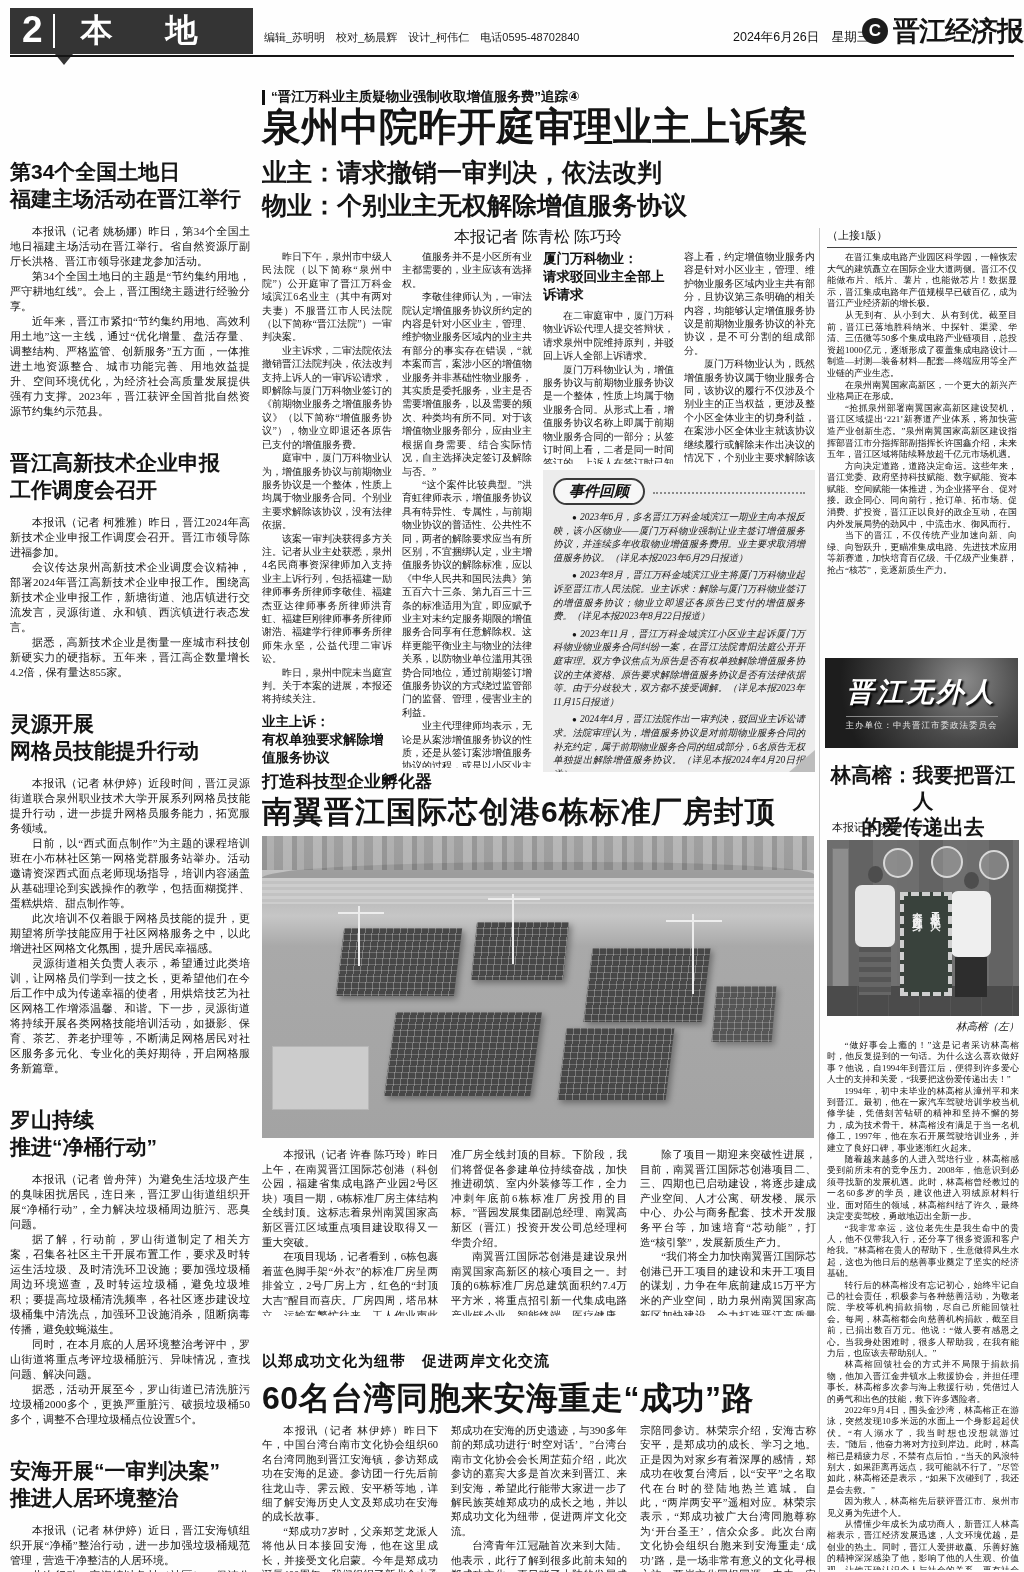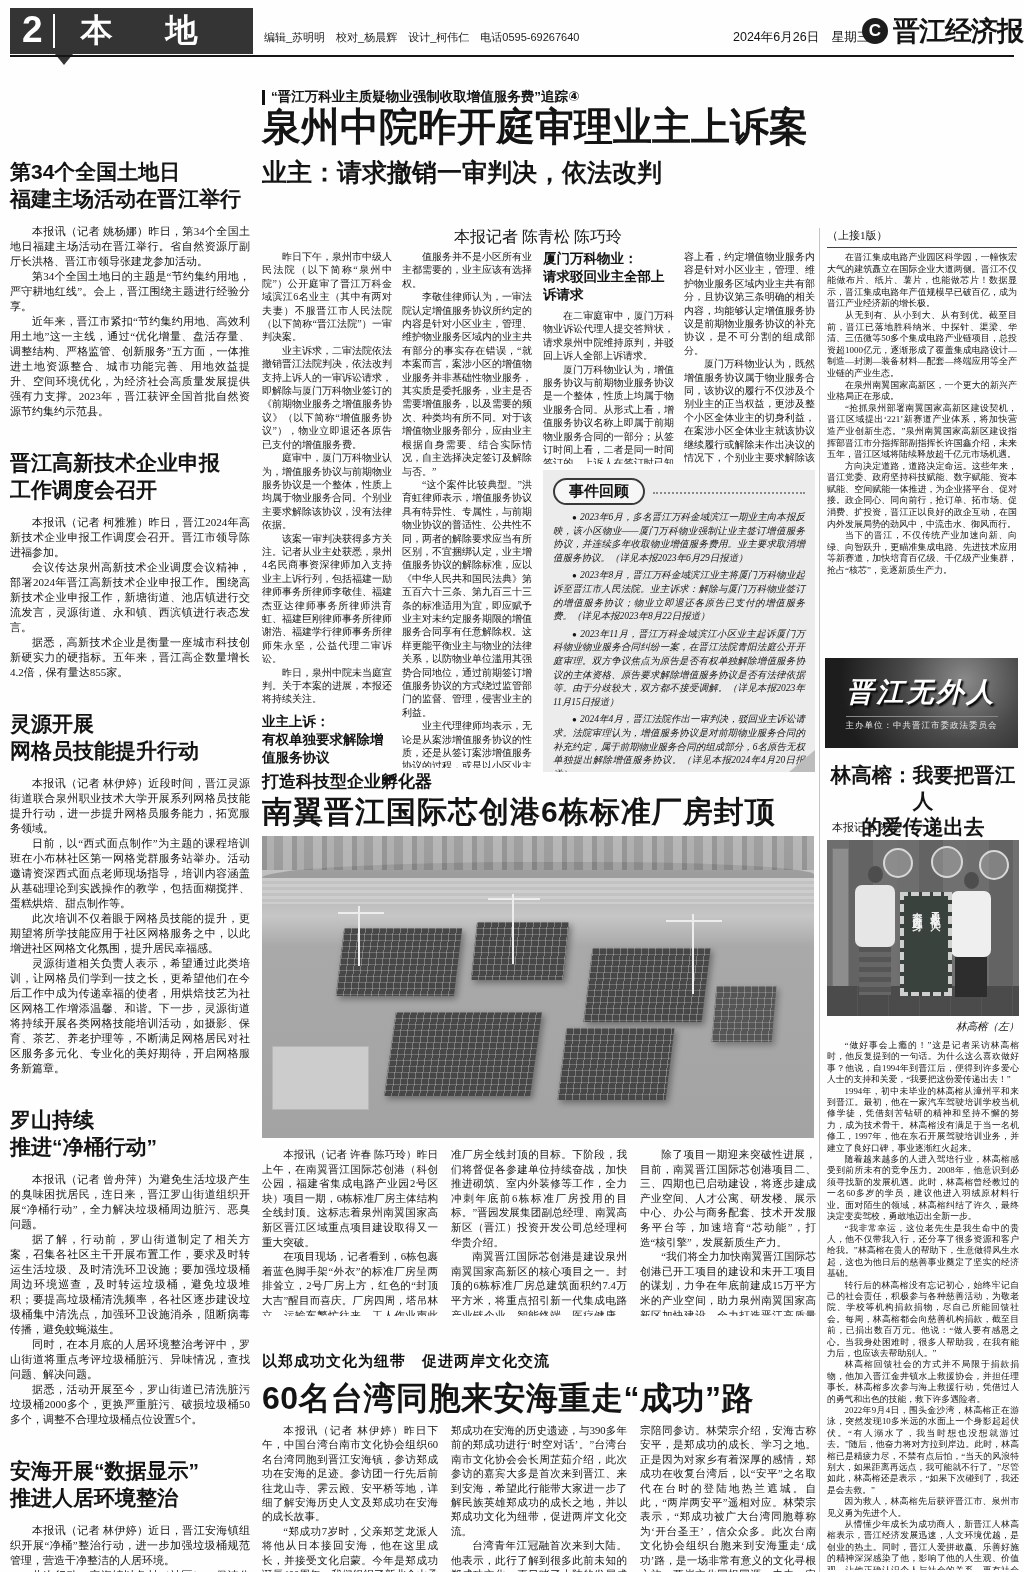--- a/index.html
+++ b/index.html
@@ -41,21 +41,21 @@
   .mcol p{margin:0;text-align:justify;text-indent:2em;}
   .col-subhead{font-family:"Liberation Sans","DejaVu Sans",sans-serif;font-size:13.5px;line-height:18px;font-weight:bold;margin:7px 0 5px;text-indent:0;}
   .clip{overflow:hidden;}
 
   
   .ebox{left:543px;top:470px;width:272px;height:302px;background:#ececec;padding:8px 10px 0 10px;box-sizing:border-box;}
   .ebox::after{content:"";position:absolute;right:0;bottom:0;width:0;height:0;
                border-left:26px solid transparent;border-bottom:22px solid #bdbdbd;}
   .eb-headrow{display:flex;align-items:center;margin-bottom:6px;}
   .eb-pill{border:2px solid #3a3a3a;border-radius:15px;background:#f7f7f7;padding:2px 14px;
-           font-family:"Liberation Sans","DejaVu Sans",sans-serif;font-size:15px;font-weight:bold;}
+           font-family:"Liberation Sans","DejaVu Sans",sans-serif;font-size:15px;font-weight:bold;font-style:italic;}
   .eb-line{flex:1;border-bottom:2px dotted #8a8a8a;margin-left:8px;height:2px;}
   .ebox p{margin:0 0 4px;font-size:9.5px;line-height:13.6px;text-align:justify;font-style:italic;}
   .eb-bullet{font-style:normal;font-size:8px;margin-right:3px;}
   .eb-indent{text-indent:2em;}
 
   
   .c-kicker{left:262px;top:770px;font-family:"Liberation Sans","DejaVu Sans",sans-serif;font-size:17px;font-weight:bold;}
   .c-head{left:262px;top:792px;width:556px;font-size:30px;font-weight:bold;letter-spacing:1px;font-family:"Liberation Sans","DejaVu Sans",sans-serif;}
   .photo-main{left:262px;top:836px;width:552px;height:302px;background:linear-gradient(#cccccc 0,#b9b9b9 60px,#c6c6c6 80px,#a9a9a9 110px,#a3a3a3 100%);overflow:hidden;}
   .ph-sky{position:absolute;left:0;top:0;width:552px;height:34px;
@@ -112,21 +112,21 @@
 <body>
 
 <div class="page">
 
   <div class="abs hdr-tab">
     <span class="hdr-num sans">2</span>
     <span class="hdr-sep"></span>
     <span class="hdr-sec sans">本 地</span>
   </div>
   <div class="abs hdr-notch"></div>
-  <div class="abs hdr-credits sans">编辑_苏明明　校对_杨晨辉　设计_柯伟仁　电话0595-69267640</div>
+  <div class="abs hdr-credits sans">编辑_苏明明　校对_杨晨辉　设计_柯伟仁　电话0595-48702840</div>
   <div class="abs hdr-date sans">2024年6月26日　星期三</div>
   <div class="abs masthead">
     <span class="mast-logo sans">C</span>
     <span class="mast-name sans">晋江经济报</span>
   </div>
   <div class="abs hdr-rule"></div>
   <div class="abs vrule"></div>
 
   <div class="abs leftcol">
     <div class="l-art">
@@ -153,35 +153,36 @@
     </div>
     <div class="l-art">
       <div class="l-head preline">罗山持续
 推进“净桶行动”</div>
       <p>本报讯（记者 曾舟萍）为避免生活垃圾产生的臭味困扰居民，连日来，晋江罗山街道组织开展“净桶行动”，全力解决垃圾桶周边脏污、恶臭问题。</p>
       <p>据了解，行动前，罗山街道制定了相关方案，召集各社区主干开展布置工作，要求及时转运生活垃圾、及时清洗环卫设施；要加强垃圾桶周边环境巡查，及时转运垃圾桶，避免垃圾堆积；要提高垃圾桶清洗频率，各社区逐步建设垃圾桶集中清洗点，加强环卫设施消杀，阻断病毒传播，避免蚊蝇滋生。</p>
       <p>同时，在本月底的人居环境整治考评中，罗山街道将重点考评垃圾桶脏污、异味情况，查找问题、解决问题。</p>
       <p>据悉，活动开展至今，罗山街道已清洗脏污垃圾桶2000多个，更换严重脏污、破损垃圾桶50多个，调整不合理垃圾桶点位设置5个。</p>
     </div>
     <div class="l-art">
-      <div class="l-head preline">安海开展“数据显示”
+      <div class="l-head preline">安海开展“一审判决案”
 推进人居环境整治</div>
       <p>本报讯（记者 林伊婷）近日，晋江安海镇组织开展“净桶”整治行动，进一步加强垃圾桶规范管理，营造干净整洁的人居环境。</p>
       <p>此次行动，安海镇以各村（社区）、保洁公司为单位，保洁人员严格落实“扫、擦、洗、晒、消”要求，对辖区垃圾桶进行全方位清洗。同时，针对镇域垃圾桶存在的“脏、破、乱、溢、占”等共性问题，安海根据人口数量、垃圾产生量等情况，对占用道路、垃圾桶过于密集的点位采取“撤桶并点”的方法，优化垃圾桶数量，重新设置垃圾桶摆放位置和收集点。</p>
 
     </div>
 
   </div>
 
   <div class="abs kicker-row">
     <span class="kicker-bar"></span>
     <span class="m-kicker sans">“晋江万科业主质疑物业强制收取增值服务费”追踪④</span>
   </div>
   <div class="abs m-head sans">泉州中院昨开庭审理业主上诉案</div>
   <div class="abs m-dek sans" style="top:157px;">业主：请求撤销一审判决，依法改判</div>
+  <div class="abs m-dek sans" style="top:190px;">物业：个别业主无权解除增值服务协议</div>
   <div class="abs m-byline">本报记者 陈青松 陈巧玲</div>
 
   <div class="abs mcol clip" style="left:262px;top:250px;width:130px;height:518px;">
     <p>昨日下午，泉州市中级人民法院（以下简称“泉州中院”）公开庭审了晋江万科金域滨江6名业主（其中有两对夫妻）不服晋江市人民法院（以下简称“晋江法院”）一审判决案。</p>
     <p>业主诉求，二审法院依法撤销晋江法院判决，依法改判支持上诉人的一审诉讼请求，即解除与厦门万科物业签订的《前期物业服务之增值服务协议》（以下简称“增值服务协议”），物业立即退还各原告已支付的增值服务费。</p>
     <p>庭审中，厦门万科物业认为，增值服务协议与前期物业服务协议是一个整体，性质上均属于物业服务合同。个别业主要求解除该协议，没有法律依据。</p>
     <p>该案一审判决获得多方关注。记者从业主处获悉，泉州4名民商事资深律师加入支持业主上诉行列，包括福建一励律师事务所律师李敬佳、福建杰亚达律师事务所律师洪育虹、福建巨刚律师事务所律师谢浩、福建学行律师事务所律师朱永坚，公益代理二审诉讼。</p>
     <p>昨日，泉州中院未当庭宣判。关于本案的进展，本报还将持续关注。</p>
     <div class="col-subhead preline">业主上诉：
 有权单独要求解除增值服务协议</div>

